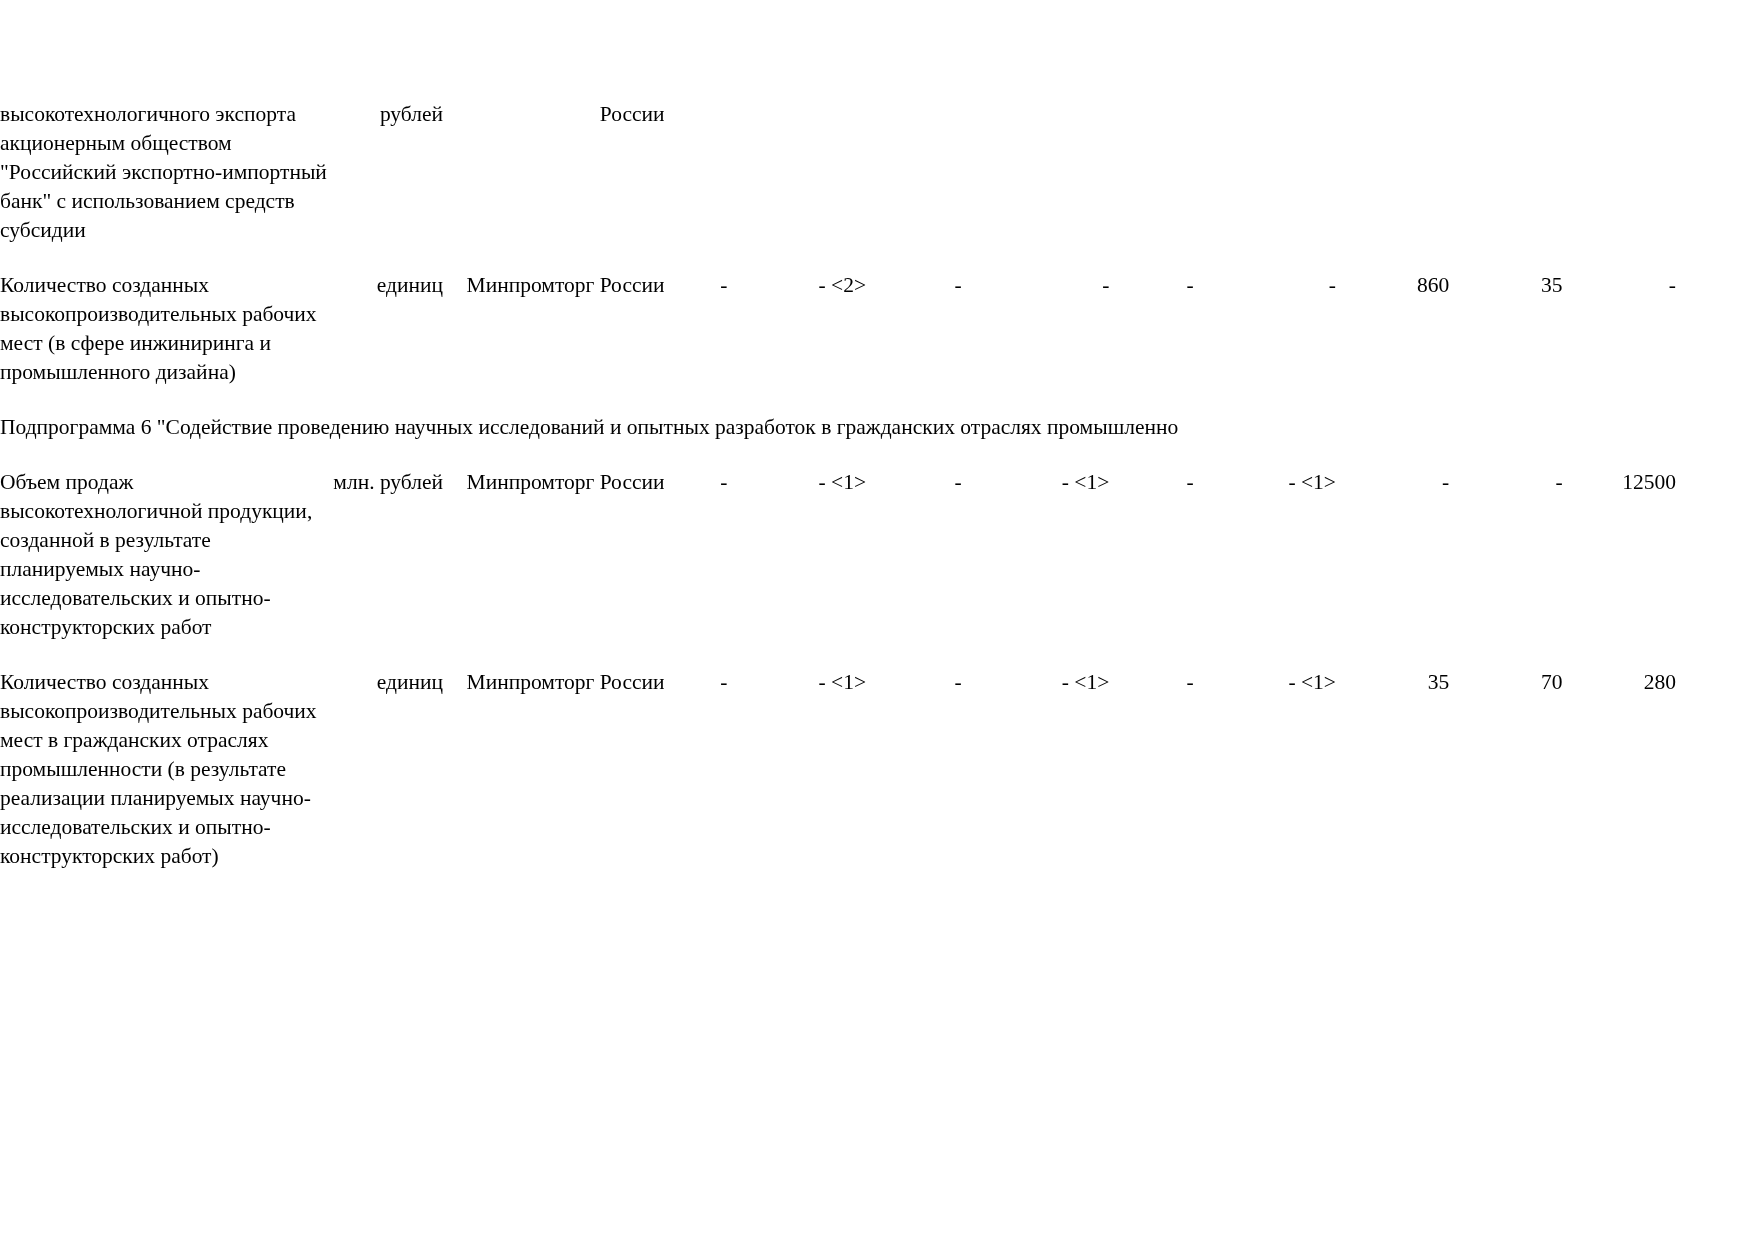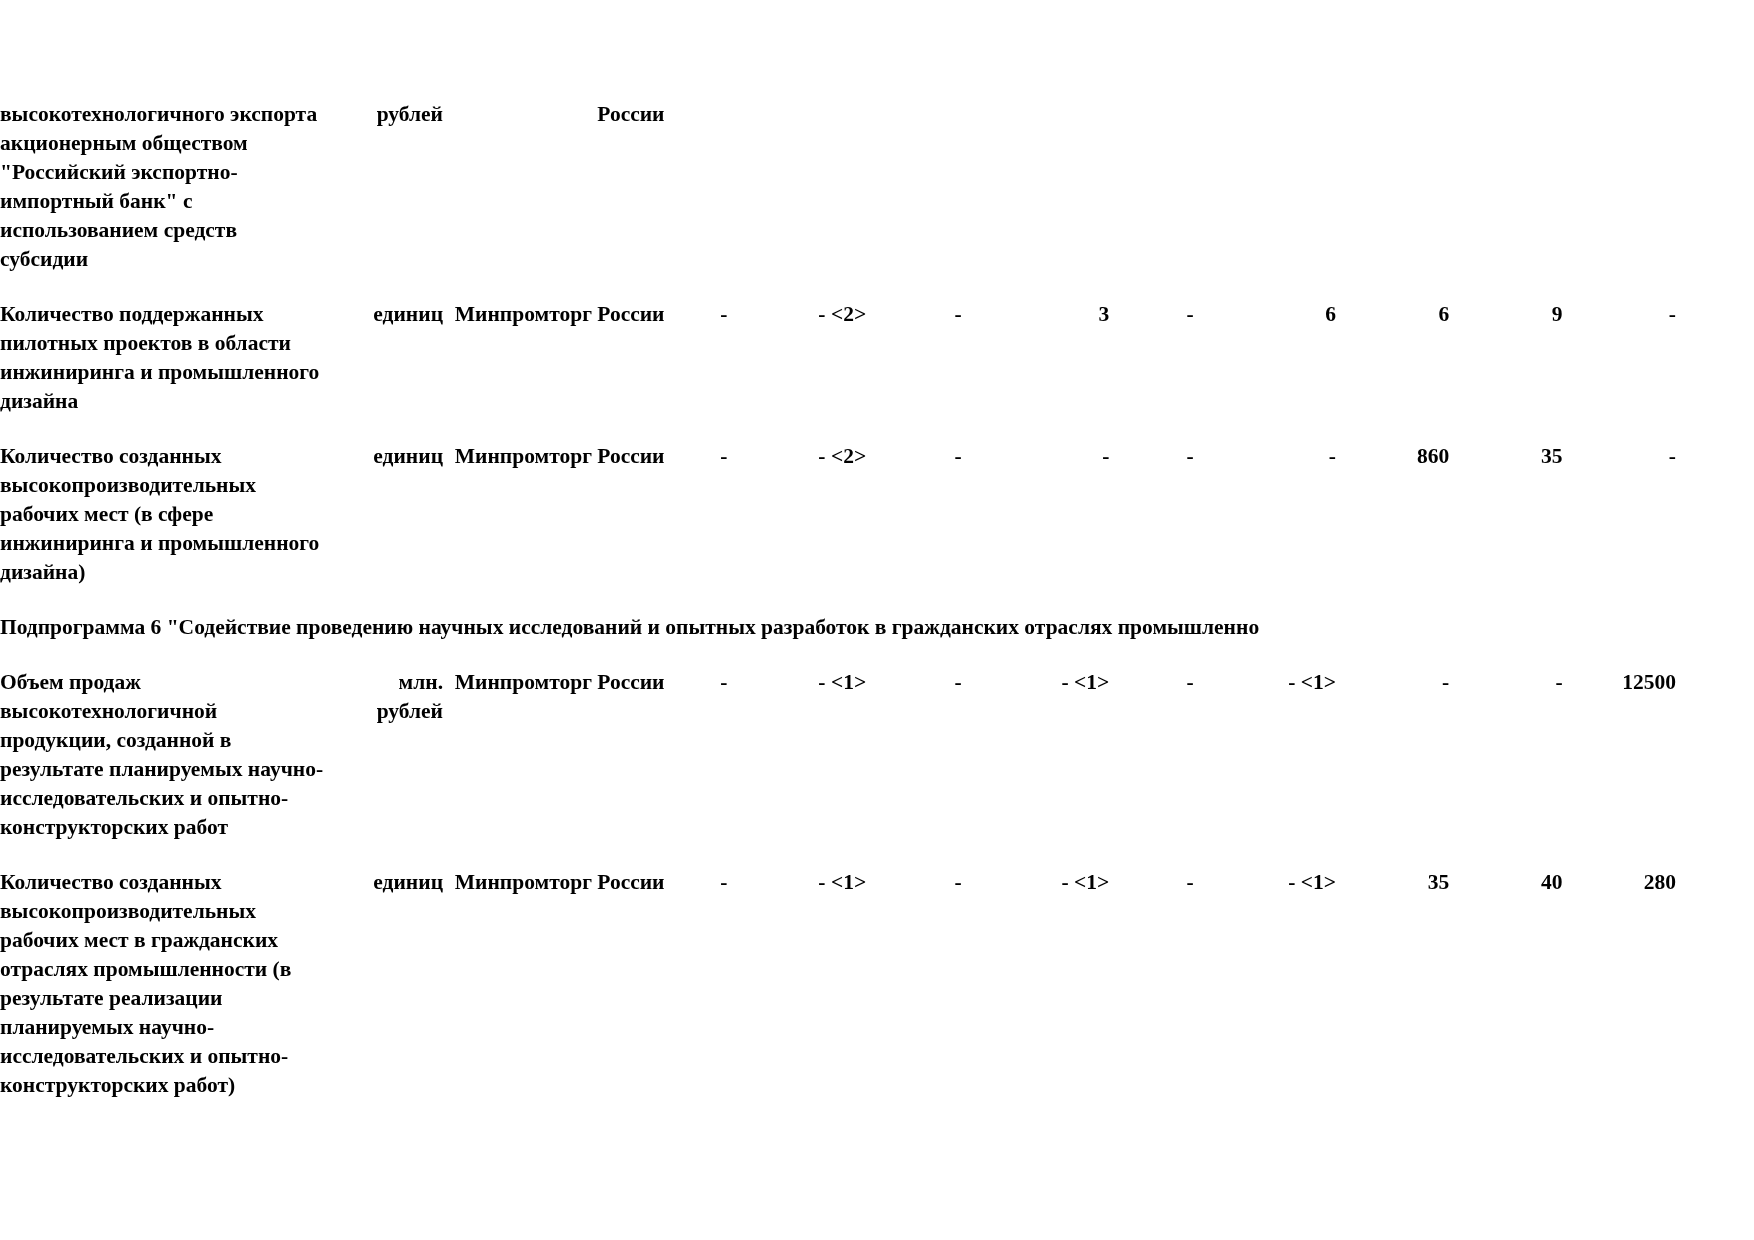--- a/index.html
+++ b/index.html
@@ -19,21 +19,20 @@
     width: 1754px;
     height: 1240px;
     box-sizing: border-box;
     padding: 100px 0 0 0;
   }
   table.doc-table {
     border-collapse: collapse;
     width: 1700px;
     margin: 0;
     table-layout: fixed;
-    font-weight: bold;
   }
   table.doc-table td {
     vertical-align: top;
     padding: 0 0 26px 0;
     font-size: 21.5px;
     line-height: 29px;
   }
   
   col.c-name   { width: 320px; }
   col.c-unit   { width: 110px; }
@@ -107,34 +106,20 @@
         <td class="cell-val"></td>
         <td class="cell-val"></td>
         <td class="cell-val right"></td>
         <td class="cell-val"></td>
         <td class="cell-val right"></td>
         <td class="cell-val right"></td>
         <td class="cell-val right"></td>
         <td class="cell-val right"></td>
       </tr>
 
-      <tr>
-        <td class="cell-name">Количество поддержанных пилотных проектов в области инжиниринга и промышленного дизайна</td>
-        <td class="cell-unit">единиц</td>
-        <td class="cell-resp">Минпромторг России</td>
-        <td class="cell-val">-</td>
-        <td class="cell-val">- &lt;2&gt;</td>
-        <td class="cell-val">-</td>
-        <td class="cell-val right">3</td>
-        <td class="cell-val">-</td>
-        <td class="cell-val right">6</td>
-        <td class="cell-val right">6</td>
-        <td class="cell-val right">9</td>
-        <td class="cell-val right">-</td>
-      </tr>
 
       <tr>
         <td class="cell-name">Количество созданных высокопроизводительных рабочих мест (в сфере инжиниринга и промышленного дизайна)</td>
         <td class="cell-unit">единиц</td>
         <td class="cell-resp">Минпромторг России</td>
         <td class="cell-val">-</td>
         <td class="cell-val">- &lt;2&gt;</td>
         <td class="cell-val">-</td>
         <td class="cell-val right">-</td>
         <td class="cell-val">-</td>
@@ -167,18 +152,18 @@
         <td class="cell-name">Количество созданных высокопроизводительных рабочих мест в гражданских отраслях промышленности (в результате реализации планируемых научно-исследовательских и опытно-конструкторских работ)</td>
         <td class="cell-unit">единиц</td>
         <td class="cell-resp">Минпромторг России</td>
         <td class="cell-val">-</td>
         <td class="cell-val">- &lt;1&gt;</td>
         <td class="cell-val">-</td>
         <td class="cell-val right">- &lt;1&gt;</td>
         <td class="cell-val">-</td>
         <td class="cell-val right">- &lt;1&gt;</td>
         <td class="cell-val right">35</td>
-        <td class="cell-val right">40</td>
+        <td class="cell-val right">70</td>
         <td class="cell-val right">280</td>
       </tr>
     </tbody>
   </table>
 </div>
 
 </body></html>

